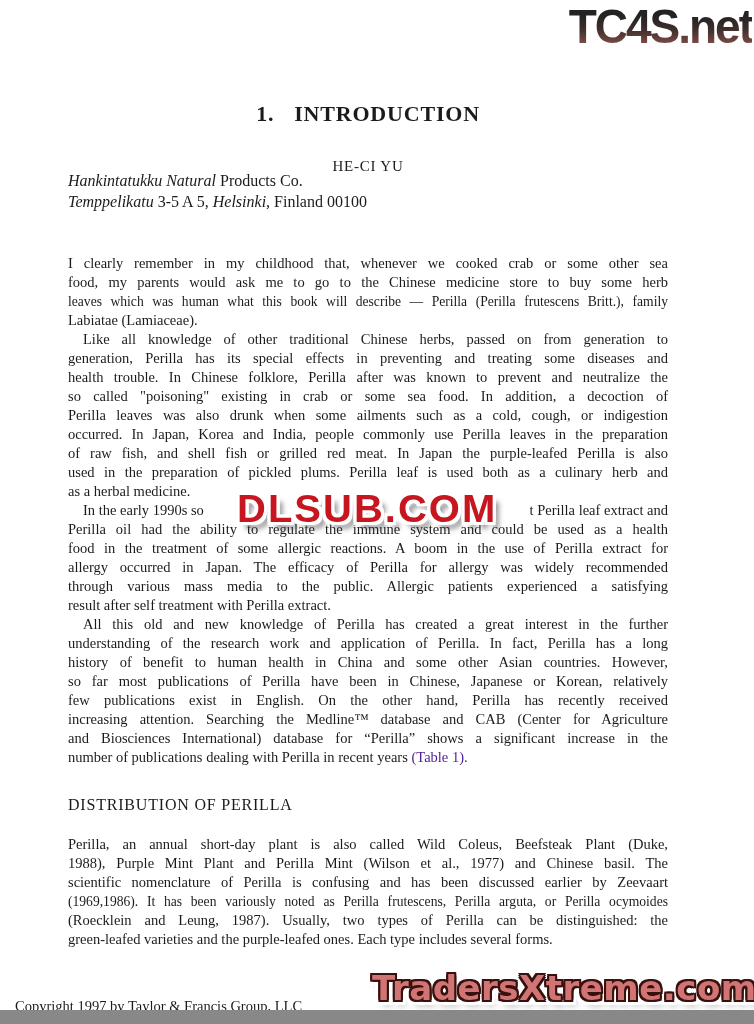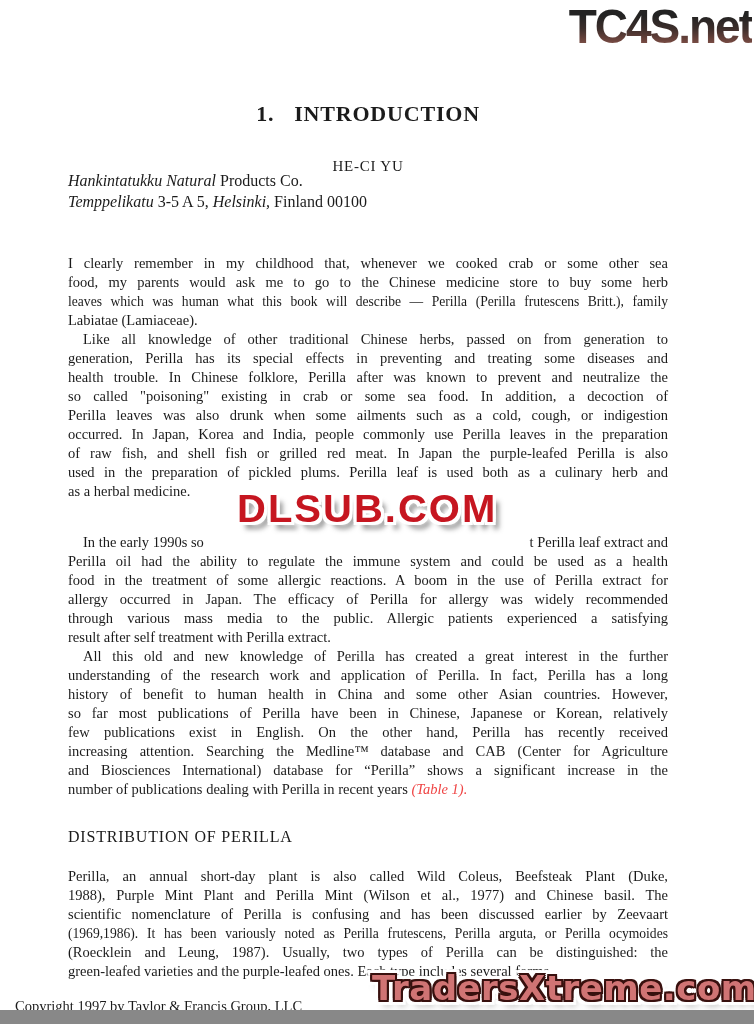--- a/index.html
+++ b/index.html
@@ -69,23 +69,23 @@
   .bodytext {
     position: absolute;
     left: 68px; top: 254px; width: 600px;
     font-size: 14.5px;
     line-height: 19px;
   }
   .ln { height: 19px; white-space: nowrap; overflow: visible; }
   .j  { text-align: justify; text-align-last: justify; }
   .ind { padding-left: 15px; }
   .tight { font-size: 13.6px; }
-  .flexline { display: flex; justify-content: space-between; margin-top: 32px; }
+  .flexline { display: flex; justify-content: space-between; }
   .flexline .pre { padding-left: 15px; }
-  .tablelink { color: #ef4444; text-decoration: none; cursor: pointer; font-style: italic; }
+  .tablelink { color: #4c1d95; text-decoration: none; cursor: pointer; }
 
   .section-heading {
     margin-top: 28px;
     margin-bottom: 21px;
     height: 19px;
     font-size: 16px;
     letter-spacing: 0.8px;
     white-space: nowrap;
   }
 

